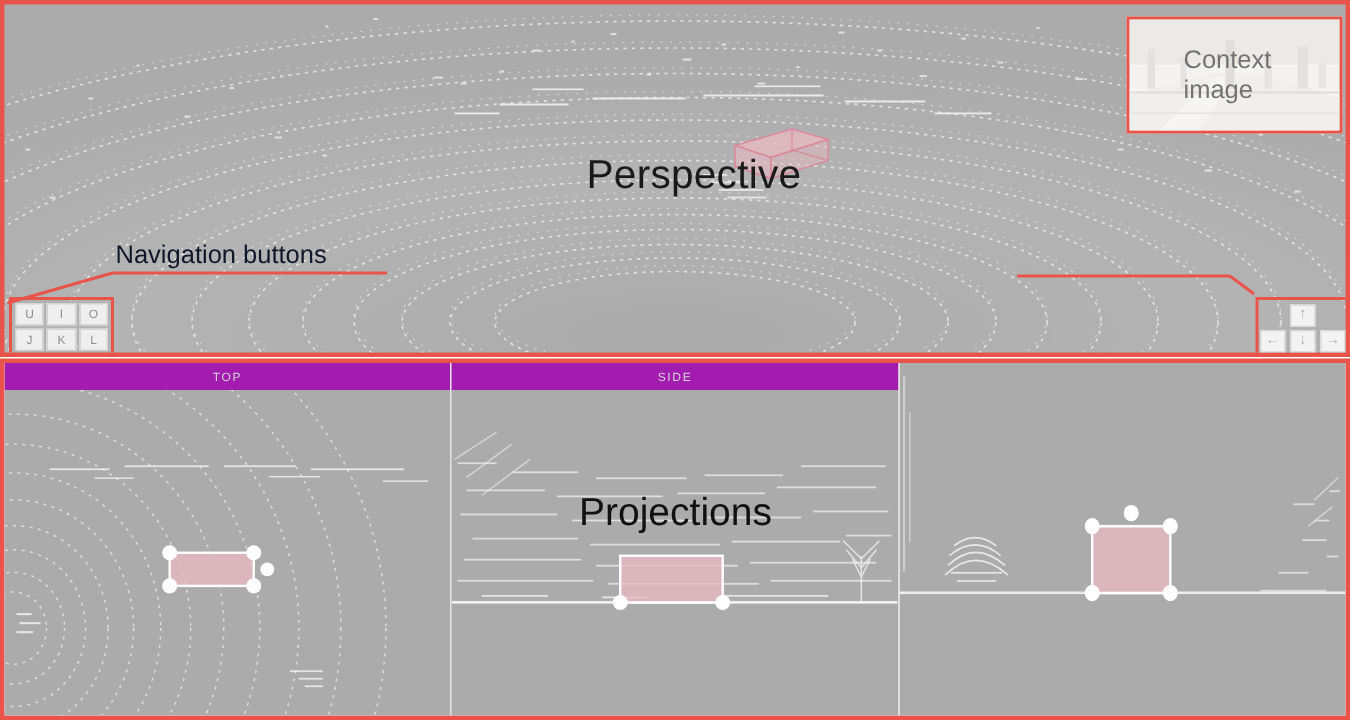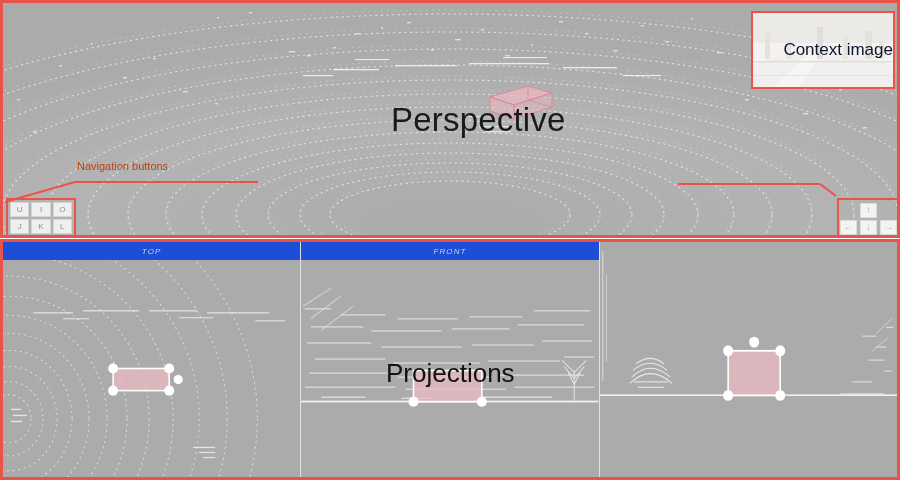--- a/index.html
+++ b/index.html
@@ -5,66 +5,66 @@
   html,body{margin:0;padding:0;background:#fff;}
   body{width:900px;height:480px;overflow:hidden;font-family:"Liberation Sans",sans-serif;}
   #app{position:relative;width:900px;height:480px;background:#ffffff;}
 
   
   .persp-frame{position:absolute;left:0;top:0;width:900px;height:238px;
                border:3px solid #e8544a;box-sizing:border-box;background:#ababab;overflow:hidden;}
   .persp-canvas{position:absolute;inset:0;}
   .persp-canvas svg{display:block;width:100%;height:100%;}
 
-  .label-perspective{position:absolute;left:388px;top:98px;font-size:33px;color:#1a1a1a;
+  .label-perspective{position:absolute;left:388px;top:98px;font-size:27px;color:#1a1a1a;
                      letter-spacing:.2px;z-index:8;white-space:nowrap;}
 
   
   .context-box{position:absolute;left:748px;top:8px;width:144px;height:78px;
                border:2px solid #e8544a;box-sizing:border-box;overflow:hidden;background:#f2f1ef;z-index:9;}
   .context-photo{position:absolute;inset:0;}
   .context-label{position:absolute;left:0;right:0;top:50%;transform:translateY(-50%);
-                 text-align:right;font-size:17px;color:#0f172a;z-index:3;}
+                 text-align:left;font-size:17px;color:#737373;z-index:3;padding-left:36px;}
 
   
   .nav-frame{position:absolute;left:3px;top:195px;width:70px;height:40px;
              border:2px solid #e8544a;box-sizing:border-box;z-index:9;
              display:flex;flex-direction:column;justify-content:center;gap:2px;padding:2px;}
   .nav-row{display:flex;gap:2px;justify-content:center;}
   .keybtn{width:20px;height:15px;background:#efefef;border:1px solid #d4d4d4;box-sizing:border-box;
           display:flex;align-items:center;justify-content:center;font-size:8px;color:#8d8d8d;
           font-family:"Liberation Sans",sans-serif;}
 
   
   .rot-frame{position:absolute;left:834px;top:195px;width:63px;height:41px;
              border:2px solid #e8544a;box-sizing:border-box;z-index:9;padding:2px;
              display:flex;flex-direction:column;align-items:center;justify-content:center;gap:2px;}
   .rot-row{display:flex;gap:3px;justify-content:center;}
   .rotbtn{width:17px;height:15px;background:#f3f3f3;border:1px solid #dcdcdc;box-sizing:border-box;
           display:flex;align-items:center;justify-content:center;font-size:10px;color:#b4b4b4;line-height:1;}
   .rot-spacer{width:17px;height:15px;}
 
   
-  .callout{position:absolute;font-size:11px;color:#c2410c;white-space:nowrap;z-index:10;}
+  .callout{position:absolute;font-size:17px;color:#0f172a;white-space:nowrap;z-index:10;}
   .callout-nav{left:77px;top:160px;}
   .callout-rot{left:680px;top:162px;}
   .leader{position:absolute;z-index:9;overflow:visible;}
 
   
   .proj-frame{position:absolute;left:0;top:239px;width:900px;height:241px;
               border:3px solid #e8544a;box-sizing:border-box;background:#fbfbfb;overflow:hidden;}
   .proj-grid{position:absolute;inset:0;display:flex;}
   .proj-cell{position:relative;flex:1 1 0;display:flex;flex-direction:column;min-width:0;}
   .proj-cell + .proj-cell{border-left:1px solid #e2e2e2;}
-  .proj-head{height:18px;background:#1d4ed8;display:flex;align-items:center;justify-content:center;
-             font-size:8px;letter-spacing:1.1px;color:#d3d3d3;flex:0 0 18px;font-style:italic;}
+  .proj-head{height:18px;background:#a21caf;display:flex;align-items:center;justify-content:center;
+             font-size:8px;letter-spacing:1.1px;color:#d3d3d3;flex:0 0 18px;}
   .proj-view{position:relative;flex:1 1 auto;background:#ababab;overflow:hidden;}
   .proj-view svg{display:block;width:100%;height:100%;}
 
-  .label-projections{position:absolute;left:386px;top:358px;font-size:26px;color:#111;
+  .label-projections{position:absolute;left:386px;top:326px;font-size:26px;color:#111;
                      z-index:12;white-space:nowrap;}
 </style>
 </head>
 <body>
 
 <div id="app">
 
   <div class="persp-frame">
     <div class="persp-canvas">
       <svg viewBox="0 0 894 232" preserveAspectRatio="none" aria-hidden="true">
@@ -269,21 +269,21 @@
             <circle cx="110" cy="108" r="5" fill="#ffffff"></circle>
             <circle cx="166" cy="108" r="5" fill="#ffffff"></circle>
             <circle cx="110" cy="130" r="5" fill="#ffffff"></circle>
             <circle cx="166" cy="130" r="5" fill="#ffffff"></circle>
             <circle cx="175" cy="119" r="4.6" fill="#ffffff"></circle>
           </svg>
         </div>
       </div>
 
       <div class="proj-cell">
-        <div class="proj-head">FRONT</div>
+        <div class="proj-head">SIDE</div>
         <div class="proj-view">
           <svg viewBox="0 0 296 216" preserveAspectRatio="none" aria-hidden="true">
             <rect x="0" y="0" width="296" height="216" fill="#ababab"></rect>
             <g fill="#f1f1f1" opacity="0.72">
               <rect x="4" y="48" width="26" height="1.2"></rect>
                 <rect x="40" y="54" width="44" height="1.2"></rect>
               <rect x="96" y="58" width="60" height="1.2"></rect>
                 <rect x="168" y="56" width="52" height="1.2"></rect>
               <rect x="232" y="50" width="56" height="1.2"></rect>
               <rect x="10" y="66" width="52" height="1.2"></rect>

